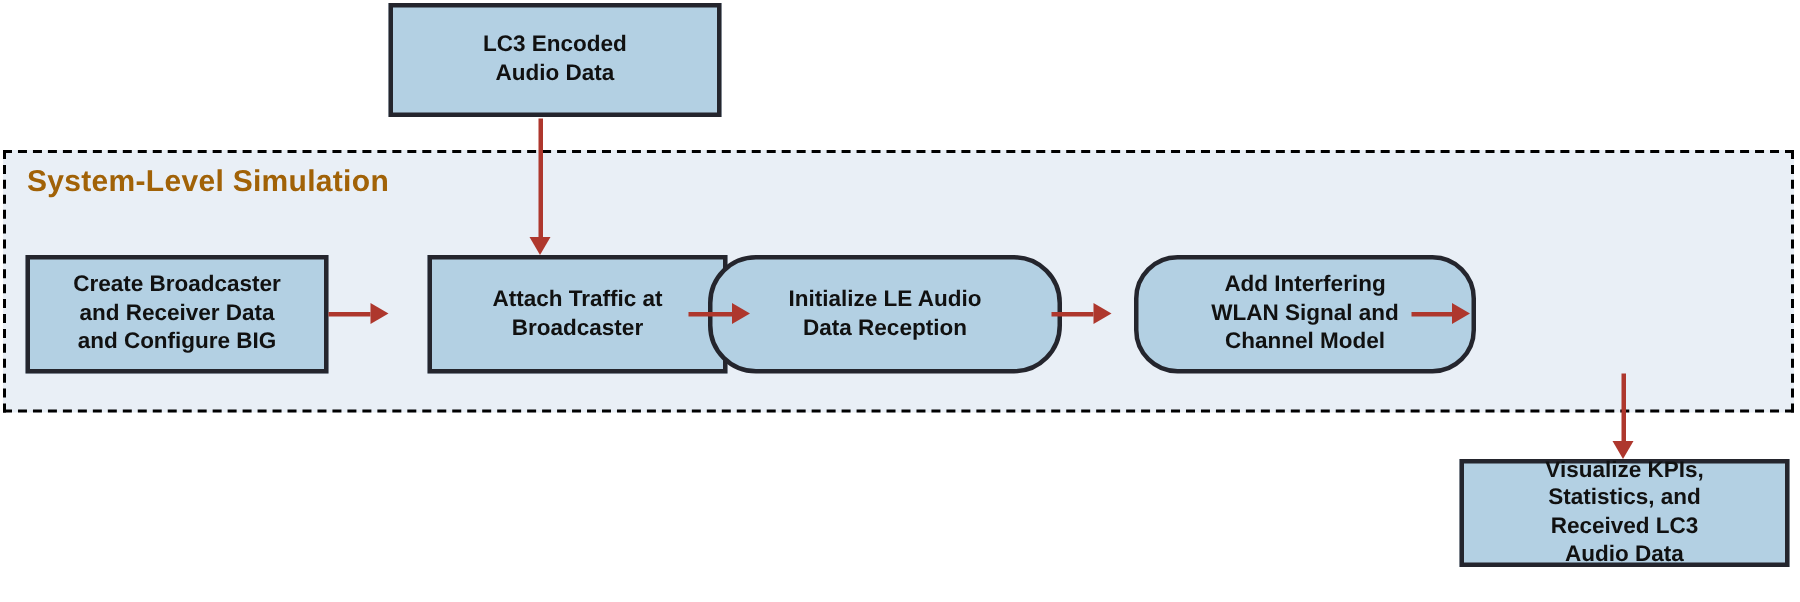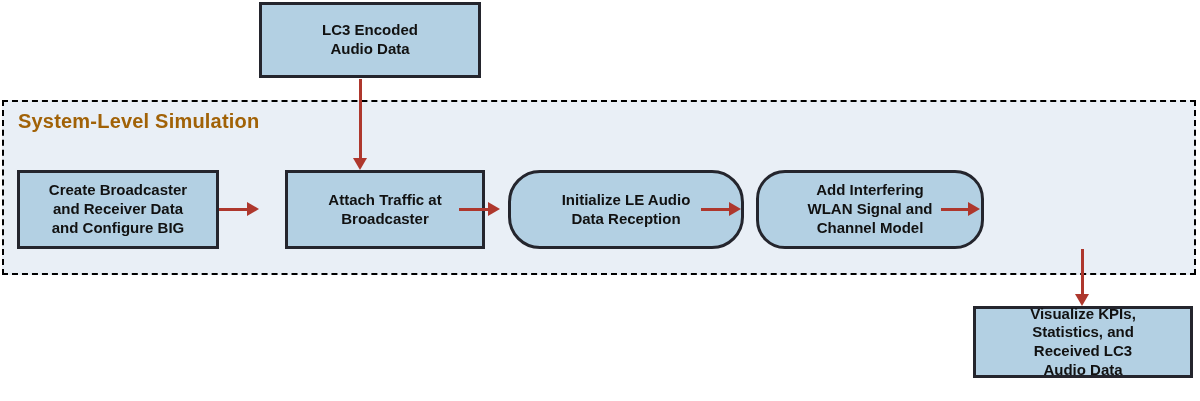--- a/index.html
+++ b/index.html
@@ -52,21 +52,21 @@
     text-align: center;
     font-size: 15px;
     font-weight: 700;
     line-height: 1.25;
     white-space: pre-line;
     padding: 2px 6px;
   }
   .node-lc3       { left: 259px; top: 2px;   width: 222px; height: 76px; }
   .node-create    { left: 17px;  top: 170px; width: 202px; height: 79px; }
   .node-attach    { left: 259px; top: 170px; width: 200px; height: 79px; margin-left: 26px; }
-  .node-init      { left: 508px; top: 170px; width: 236px; height: 79px; border-radius: 32px; }
+  .node-init      { left: 472px; top: 170px; width: 236px; height: 79px; border-radius: 32px; }
   .node-wlan      { left: 756px; top: 170px; width: 228px; height: 79px; border-radius: 29px; }
   .node-run       { left: 980px; top: 170px; width: 204px; height: 79px; }
   .node-visualize { left: 973px; top: 306px; width: 220px; height: 72px; }
 
   
   .arrow-h {
     position: absolute;
     height: 14px;
     display: flex;
     align-items: center;

